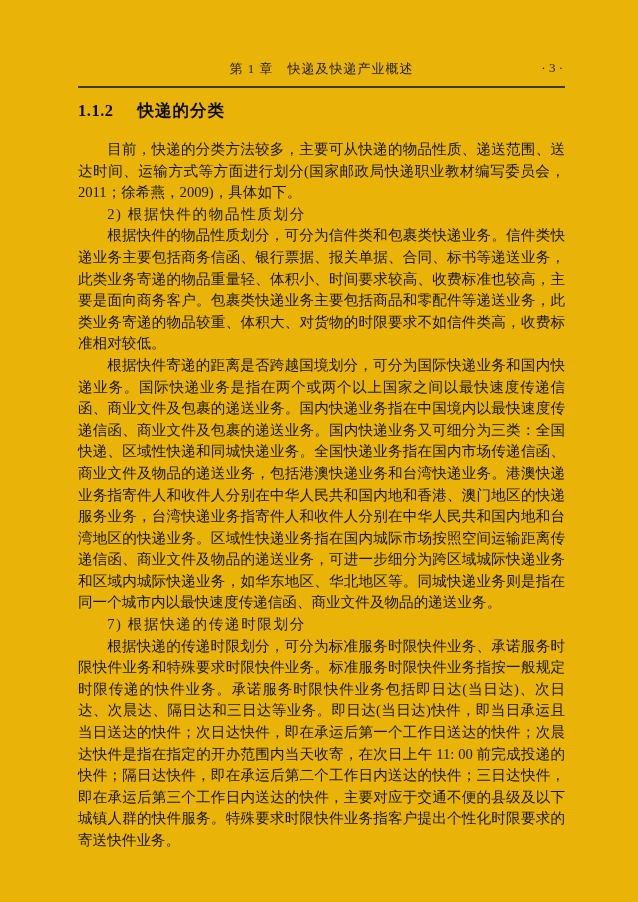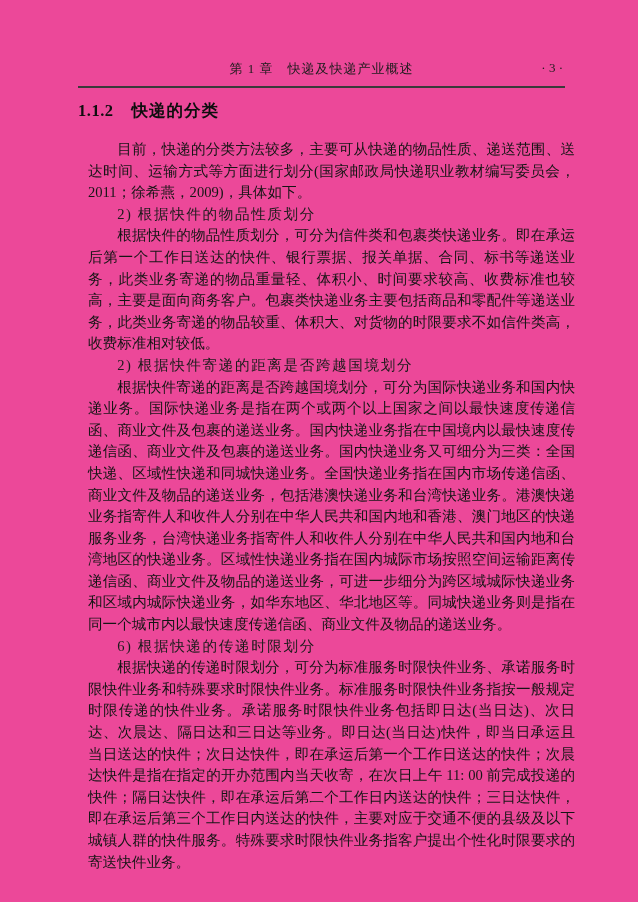--- a/index.html
+++ b/index.html
@@ -4,21 +4,21 @@
 <style>
   html, body {
     margin: 0;
     padding: 0;
     background: #ffffff;
   }
   .page {
     position: relative;
     width: 638px;
     height: 902px;
-    background: #ec4899;
+    background: #eab308;
     font-family: "Liberation Serif", "DejaVu Serif", serif;
     color: #131313;
     overflow: hidden;
   }
   .running-header {
     position: absolute;
     left: 78px;
     top: 60px;
     width: 487px;
     height: 20px;
@@ -54,26 +54,26 @@
     font-size: 16.5px;
     color: #0e0e0e;
     white-space: nowrap;
   }
   .section-number {
     font-family: Liberation Serif, serif;
     letter-spacing: 0.5px;
   }
   .section-title {
     font-family: "Liberation Sans", "DejaVu Sans", sans-serif;
-    margin-left: 18px;
+    margin-left: 24px;
     letter-spacing: 1px;
   }
   .article {
     position: absolute;
-    left: 88px;
+    left: 78px;
     top: 139px;
     width: 487px;
     font-size: 14.6px;
     line-height: 21.6px;
     text-align: justify;
     text-justify: inter-character;
     color: #151515;
   }
   .article p {
     margin: 0;
@@ -99,22 +99,21 @@
   <div class="header-rule"></div>
 
   <div class="section-heading">
     <span class="section-number">1.1.2</span><span class="section-title">快递的分类</span>
   </div>
 
   <div class="article">
     <p>目前，快递的分类方法较多，主要可从快递的物品性质、递送范围、送达时间、运输方式等方面进行划分(国家邮政局快递职业教材编写委员会，2011；徐希燕，2009)，具体如下。</p>
 
     <p class="subheading">2) 根据快件的物品性质划分</p>
-    <p>根据快件的物品性质划分，可分为信件类和包裹类快递业务。即在承运后第一个工作日送达的快件、银行票据、报关单据、合同、标书等递送业务，此类业务寄递的物品重量轻、体积小、时间要求较高、收费标准也较高，主要是面向商务客户。包裹类快递业务主要包括商品和零配件等递送业务，此类业务寄递的物品较重、体积大、对货物的时限要求不如信件类高，收费标准相对较低。</p>
+    <p>根据快件的物品性质划分，可分为信件类和包裹类快递业务。信件类快递业务主要包括商务信函、银行票据、报关单据、合同、标书等递送业务，此类业务寄递的物品重量轻、体积小、时间要求较高、收费标准也较高，主要是面向商务客户。包裹类快递业务主要包括商品和零配件等递送业务，此类业务寄递的物品较重、体积大、对货物的时限要求不如信件类高，收费标准相对较低。</p>
 
-    <p class="subheading">2) 根据快件寄递的距离是否跨越国境划分</p>
     <p>根据快件寄递的距离是否跨越国境划分，可分为国际快递业务和国内快递业务。国际快递业务是指在两个或两个以上国家之间以最快速度传递信函、商业文件及包裹的递送业务。国内快递业务指在中国境内以最快速度传递信函、商业文件及包裹的递送业务。国内快递业务又可细分为三类：全国快递、区域性快递和同城快递业务。全国快递业务指在国内市场传递信函、商业文件及物品的递送业务，包括港澳快递业务和台湾快递业务。港澳快递业务指寄件人和收件人分别在中华人民共和国内地和香港、澳门地区的快递服务业务，台湾快递业务指寄件人和收件人分别在中华人民共和国内地和台湾地区的快递业务。区域性快递业务指在国内城际市场按照空间运输距离传递信函、商业文件及物品的递送业务，可进一步细分为跨区域城际快递业务和区域内城际快递业务，如华东地区、华北地区等。同城快递业务则是指在同一个城市内以最快速度传递信函、商业文件及物品的递送业务。</p>
 
-    <p class="subheading">6) 根据快递的传递时限划分</p>
+    <p class="subheading">7) 根据快递的传递时限划分</p>
     <p>根据快递的传递时限划分，可分为标准服务时限快件业务、承诺服务时限快件业务和特殊要求时限快件业务。标准服务时限快件业务指按一般规定时限传递的快件业务。承诺服务时限快件业务包括即日达(当日达)、次日达、次晨达、隔日达和三日达等业务。即日达(当日达)快件，即当日承运且当日送达的快件；次日达快件，即在承运后第一个工作日送达的快件；次晨达快件是指在指定的开办范围内当天收寄，在次日上午 11: 00 前完成投递的快件；隔日达快件，即在承运后第二个工作日内送达的快件；三日达快件，即在承运后第三个工作日内送达的快件，主要对应于交通不便的县级及以下城镇人群的快件服务。特殊要求时限快件业务指客户提出个性化时限要求的寄送快件业务。</p>
   </div>
 
 </div>
 
 </body></html>

